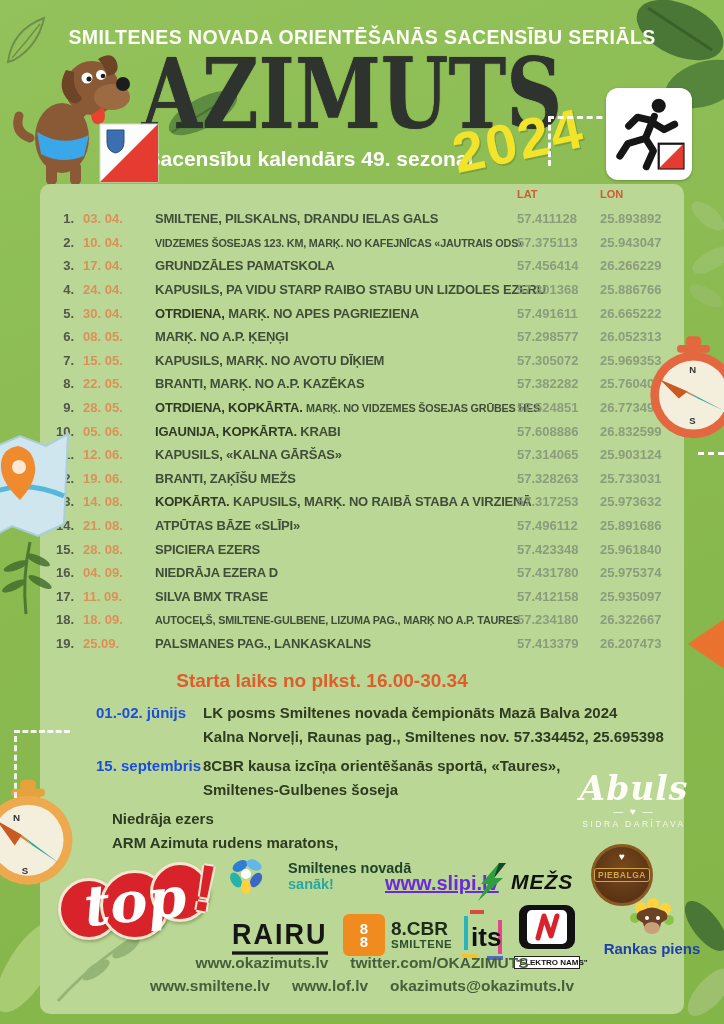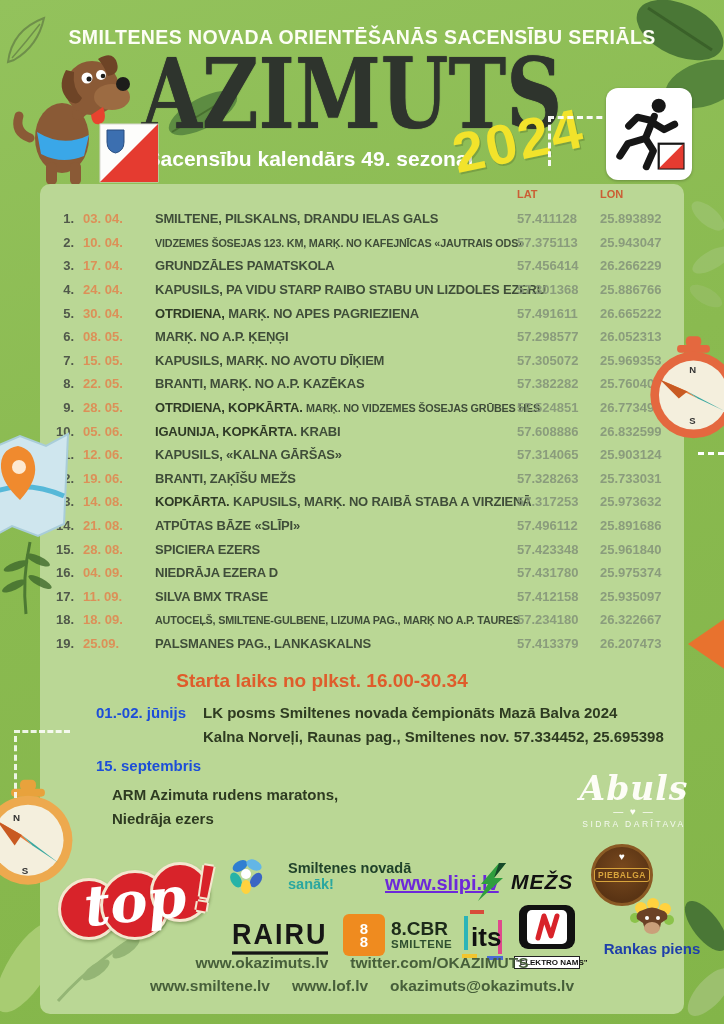--- a/index.html
+++ b/index.html
@@ -344,25 +344,29 @@
     <div class="sp-events" id="sp-events">
         <div class="ev">
           <span class="ev-date">01.-02. jūnijs</span>
           <div class="ev-lines">
             <div class="ev-line">LK posms Smiltenes novada čempionāts Mazā Balva 2024</div>
             <div class="ev-line">Kalna Norveļi, Raunas pag., Smiltenes nov. 57.334452, 25.695398</div>
           </div>
         </div>
         <div class="ev">
           <span class="ev-date">15. septembris</span>
+          <div class="ev-lines">
+            <div class="ev-line">8CBR kausa izcīņa orientēšanās sportā, «Taures»,</div>
+            <div class="ev-line">Smiltenes-Gulbenes šoseja</div>
+          </div>
         </div>
         <div class="ev">
           <div class="ev-lines">
+            <div class="ev-line">Niedrāja ezers</div>
             <div class="ev-line">ARM Azimuta rudens maratons,</div>
-            <div class="ev-line">Niedrāja ezers</div>
           </div>
         </div>
       </div>
 
     <div class="abuls">
       <div class="abuls-name">Abuls</div>
       <div class="abuls-deco">— ♥ —</div>
       <div class="abuls-sub">SIDRA DARĪTAVA</div>
     </div>
 

